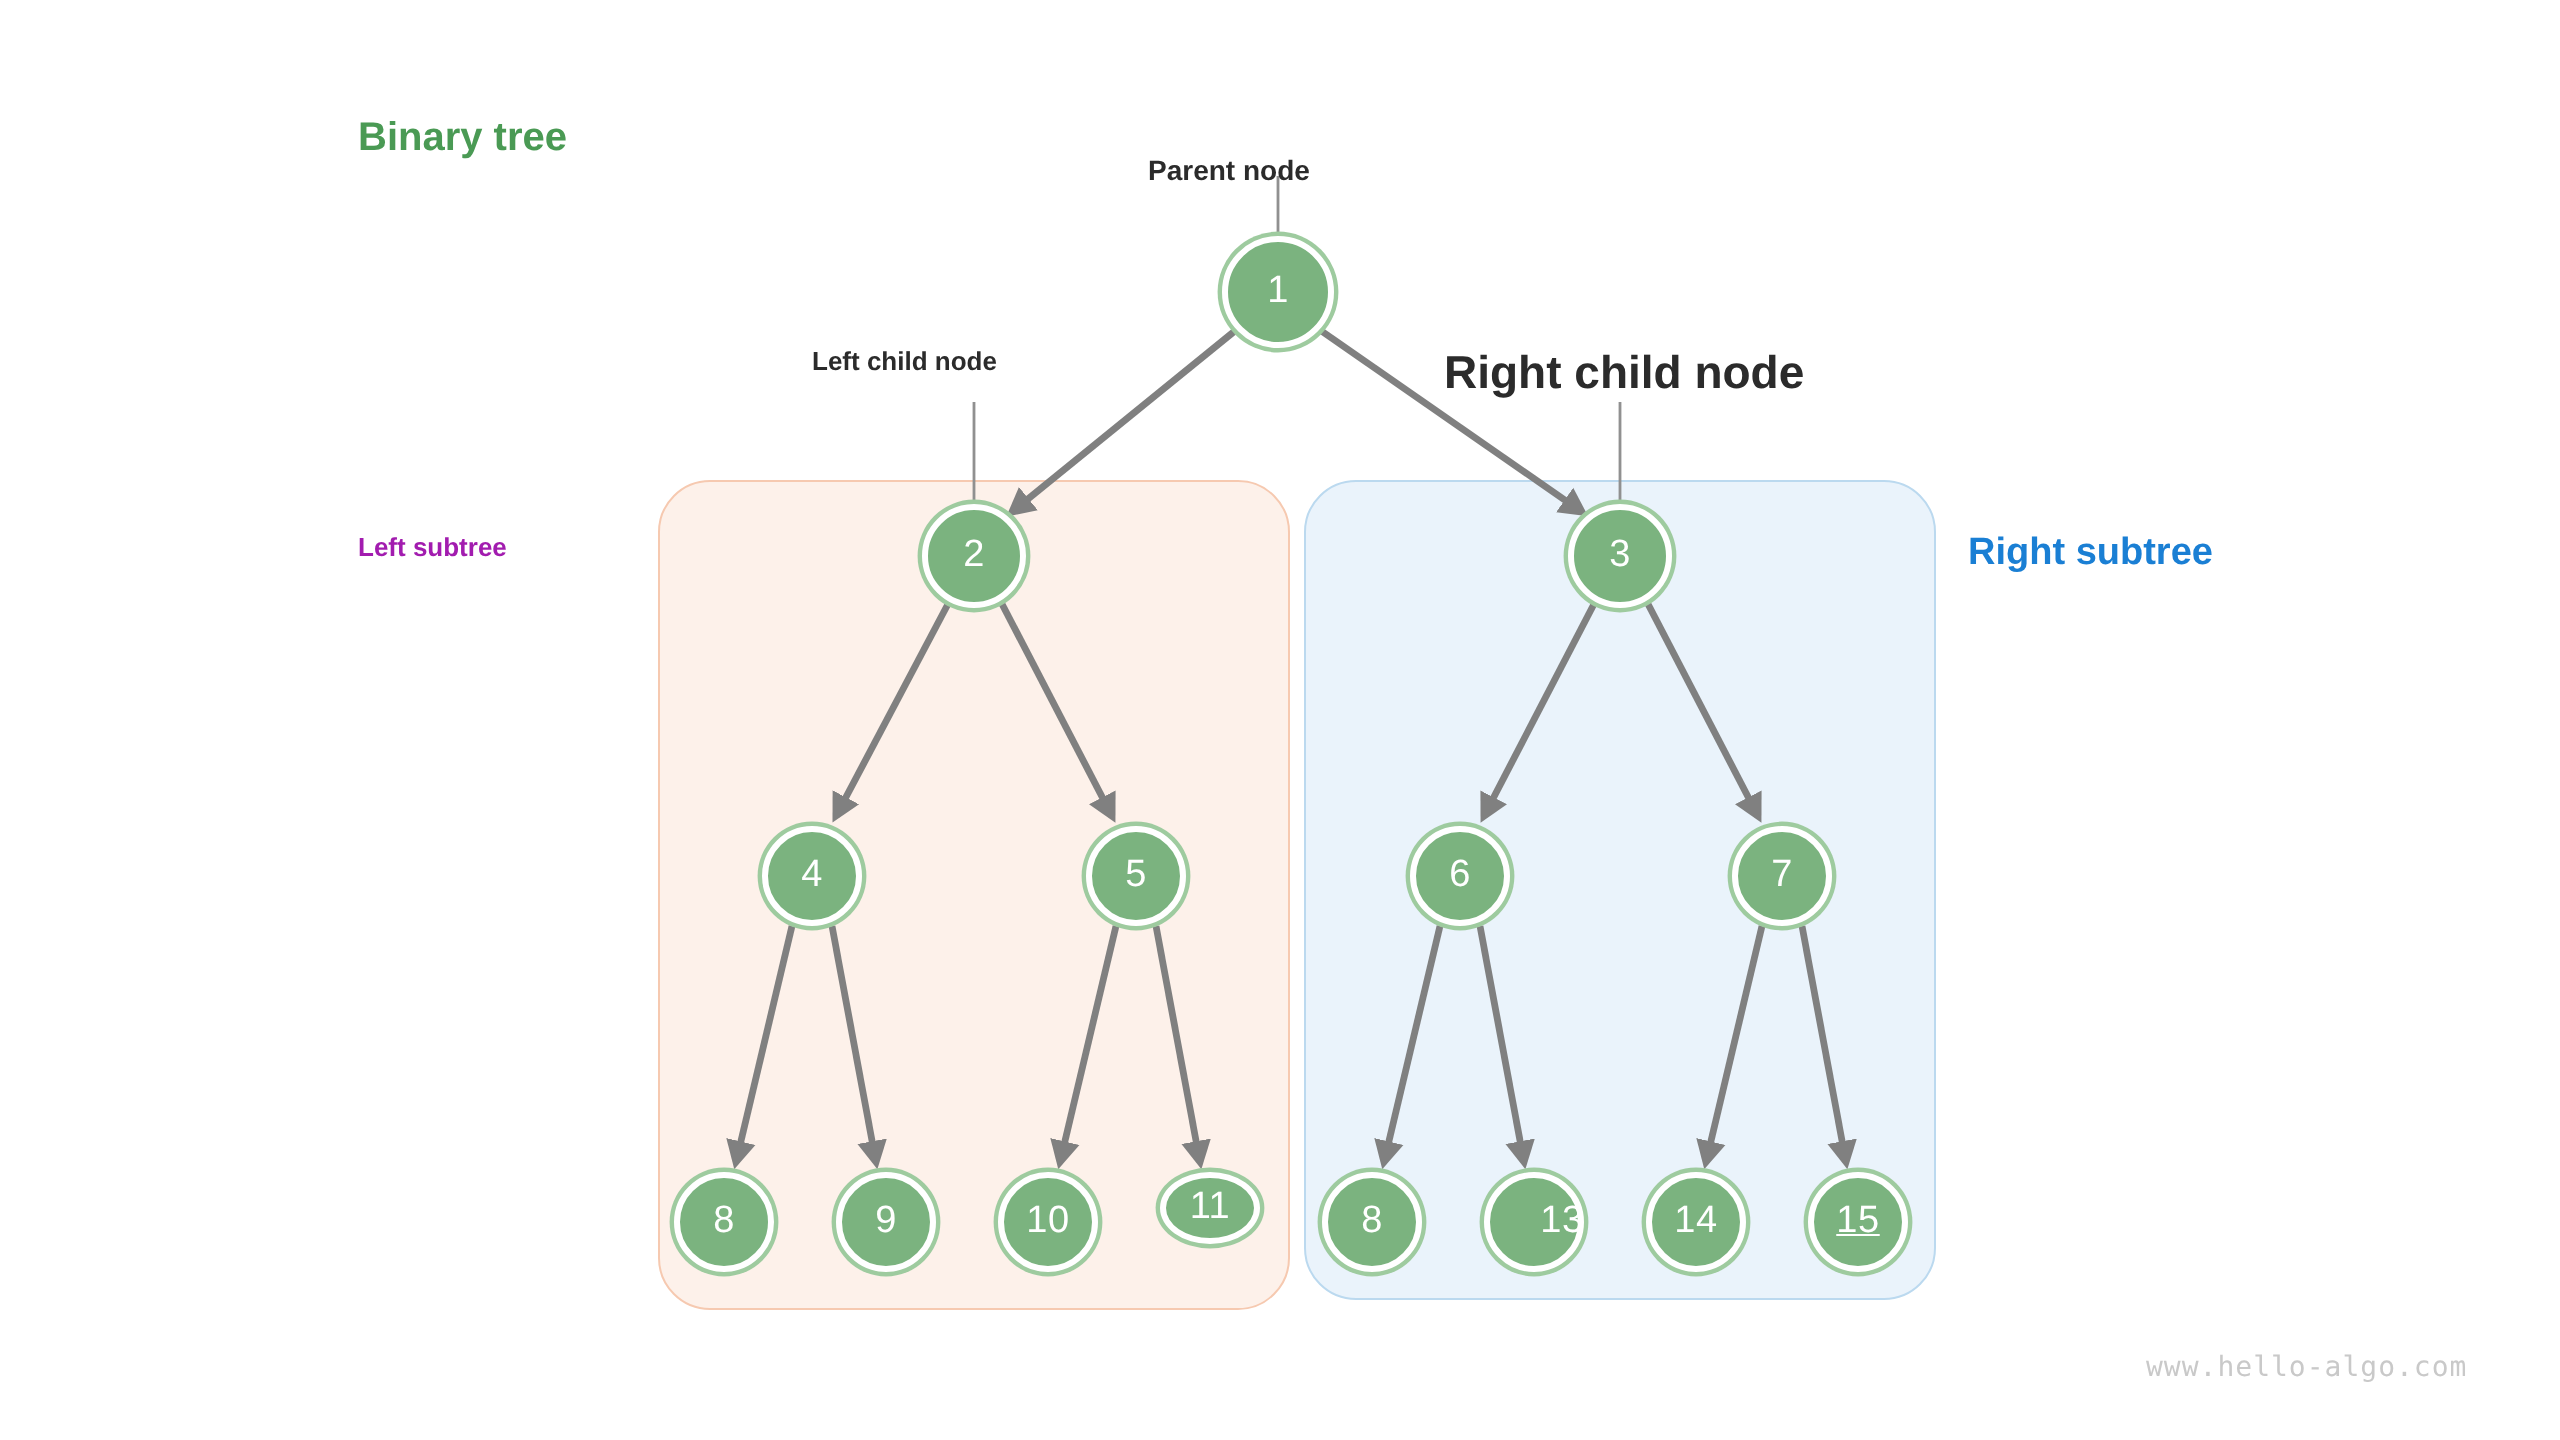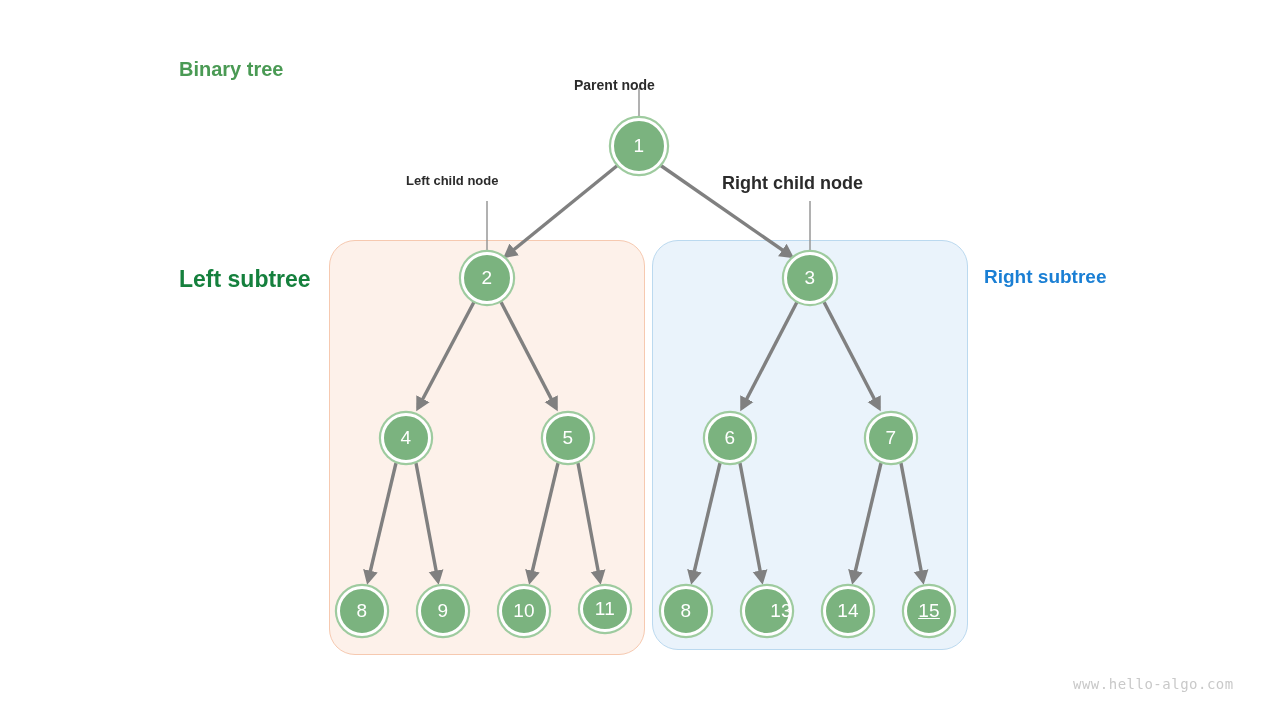--- a/index.html
+++ b/index.html
@@ -53,22 +53,22 @@
   }
   .cap-title {
     left: 179px;
     top: 58px;
     font-size: 20px;
     color: #4a9a54;
   }
   .cap-left-sub {
     left: 179px;
     top: 266px;
-    font-size: 23px;
-    color: #15803d;
+    font-size: 13px;
+    color: #a21caf;
   }
   .cap-right-sub {
     left: 984px;
     top: 266px;
     font-size: 19px;
     color: #1a7fd4;
   }
   .cap-parent {
     left: 574px;
     top: 77px;
@@ -77,21 +77,21 @@
   }
   .cap-leftchild {
     left: 406px;
     top: 173px;
     font-size: 13px;
     color: #2b2b2b;
   }
   .cap-rightchild {
     left: 722px;
     top: 173px;
-    font-size: 18px;
+    font-size: 23px;
     color: #2b2b2b;
   }
   .node {
     position: absolute;
     border-radius: 50%;
     background: #7bb37f;
     border: 3.5px solid #ffffff;
     box-shadow: 0 0 0 2.2px #9ecb9f;
     box-sizing: border-box;
     display: flex;
@@ -182,21 +182,21 @@
       </div>
       <div class="node" style="left: 337px; top: 586px; width: 50px; height: 50px;">
         <span>8</span>
       </div>
       <div class="node" style="left: 418px; top: 586px; width: 50px; height: 50px;">
         <span>9</span>
       </div>
       <div class="node" style="left: 499px; top: 586px; width: 50px; height: 50px;">
         <span>10</span>
       </div>
-      <div class="node" style="left: 580px; top: 586px; width: 50px; height: 46px;">
+      <div class="node" style="left: 580px; top: 586px; width: 50px; height: 36px;">
         <span>11</span>
       </div>
       <div class="node" style="left: 661px; top: 586px; width: 50px; height: 50px;">
         <span>8</span>
       </div>
       <div class="node" style="left: 742px; top: 586px; width: 50px; height: 50px; padding-left: 28px;">
         <span>13</span>
       </div>
       <div class="node" style="left: 823px; top: 586px; width: 50px; height: 50px;">
         <span>14</span>

